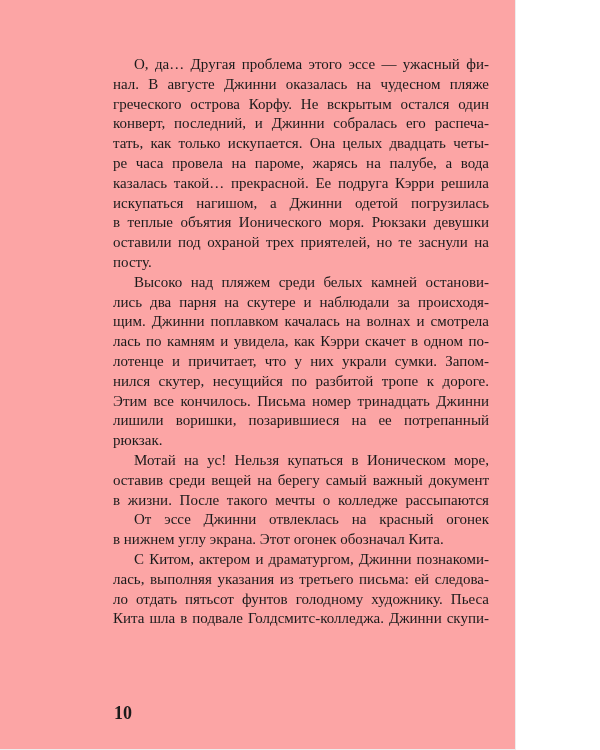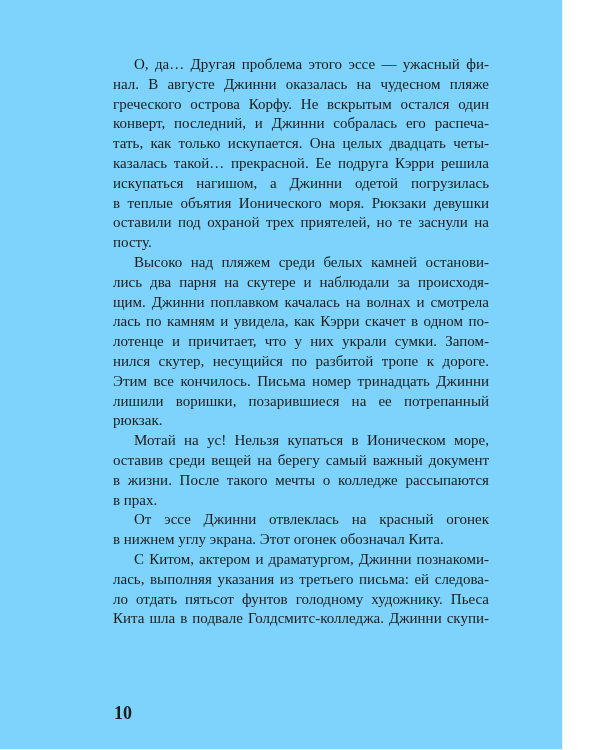--- a/index.html
+++ b/index.html
@@ -2,23 +2,23 @@
 <html><head>
 <meta charset="utf-8">
 <style>
   html, body {
     margin: 0;
     padding: 0;
     background: #ffffff;
   }
   .book-page {
     position: relative;
-    width: 563px;
+    width: 516px;
     height: 750px;
-    background: #7dd3fc;
+    background: #fca5a5;
     overflow: hidden;
     box-shadow: inset -1px -1px 0 #ededed;
   }
   .text-block {
     position: absolute;
     left: 113px;
     top: 55px;
     width: 376px;
     font-family: "Liberation Serif", "DejaVu Serif", serif;
     font-size: 15px;
@@ -58,20 +58,21 @@
 <body>
 
 <div class="book-page">
   <div class="text-block">
       <div class="paragraph">
         <div class="line para-first">О, да… Другая проблема этого эссе — ужасный фи-</div>
         <div class="line">нал. В августе Джинни оказалась на чудесном пляже</div>
         <div class="line">греческого острова Корфу. Не вскрытым остался один</div>
         <div class="line">конверт, последний, и Джинни собралась его распеча-</div>
         <div class="line">тать, как только искупается. Она целых двадцать четы-</div>
+        <div class="line">ре часа провела на пароме, жарясь на палубе, а вода</div>
         <div class="line">казалась такой… прекрасной. Ее подруга Кэрри решила</div>
         <div class="line">искупаться нагишом, а Джинни одетой погрузилась</div>
         <div class="line">в теплые объятия Ионического моря. Рюкзаки девушки</div>
         <div class="line">оставили под охраной трех приятелей, но те заснули на</div>
         <div class="line para-last">посту.</div>
       </div>
       <div class="paragraph">
         <div class="line para-first">Высоко над пляжем среди белых камней останови-</div>
         <div class="line">лись два парня на скутере и наблюдали за происходя-</div>
         <div class="line">щим. Джинни поплавком качалась на волнах и смотрела</div>
@@ -79,21 +80,20 @@
         <div class="line">лотенце и причитает, что у них украли сумки. Запом-</div>
         <div class="line">нился скутер, несущийся по разбитой тропе к дороге.</div>
         <div class="line">Этим все кончилось. Письма номер тринадцать Джинни</div>
         <div class="line">лишили воришки, позарившиеся на ее потрепанный</div>
         <div class="line para-last">рюкзак.</div>
       </div>
       <div class="paragraph">
         <div class="line para-first">Мотай на ус! Нельзя купаться в Ионическом море,</div>
         <div class="line">оставив среди вещей на берегу самый важный документ</div>
         <div class="line">в жизни. После такого мечты о колледже рассыпаются</div>
-        <div class="line para-last">в прах.</div>
       </div>
       <div class="paragraph">
         <div class="line para-first">От эссе Джинни отвлеклась на красный огонек</div>
         <div class="line para-last">в нижнем углу экрана. Этот огонек обозначал Кита.</div>
       </div>
       <div class="paragraph">
         <div class="line para-first">С Китом, актером и драматургом, Джинни познакоми-</div>
         <div class="line">лась, выполняя указания из третьего письма: ей следова-</div>
         <div class="line">ло отдать пятьсот фунтов голодному художнику. Пьеса</div>
         <div class="line para-last justified">Кита шла в подвале Голдсмитс-колледжа. Джинни скупи-</div>

